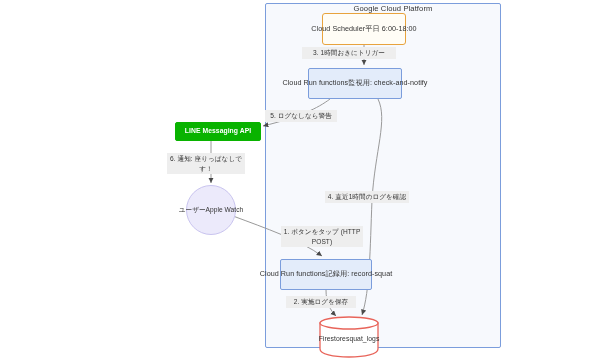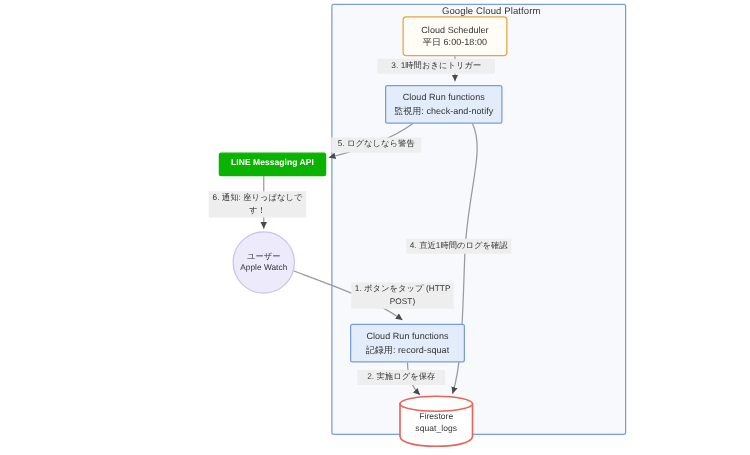--- a/index.html
+++ b/index.html
@@ -49,21 +49,21 @@
     font-size: 7.6px;
     color: #333333;
     line-height: 11px;
     letter-spacing: .1px;
   }
   
   .node {
     position: absolute;
     box-sizing: border-box;
     display: flex;
-    flex-direction: column;
+    flex-direction: row;
     align-items: center;
     justify-content: center;
     text-align: center;
     font-size: 7.2px;
     line-height: 10.5px;
     color: #333333;
     letter-spacing: .05px;
   }
   .node .ln { display: block; white-space: nowrap; }
 

